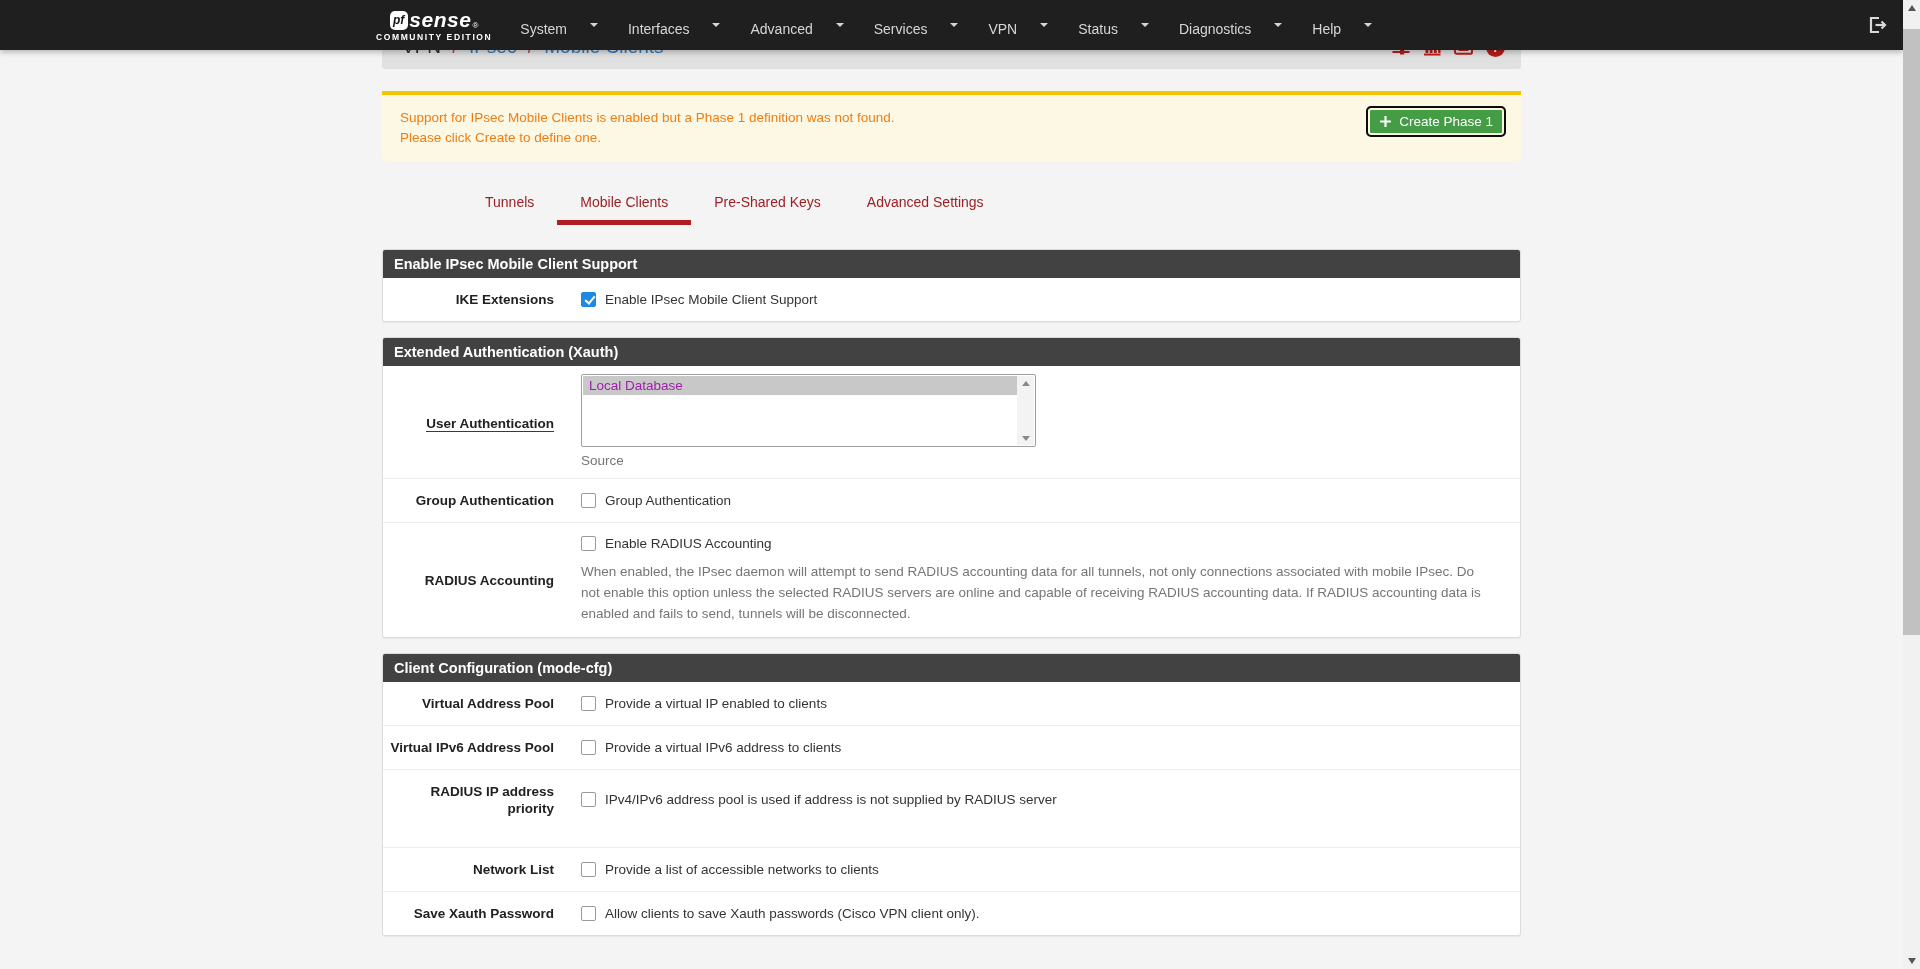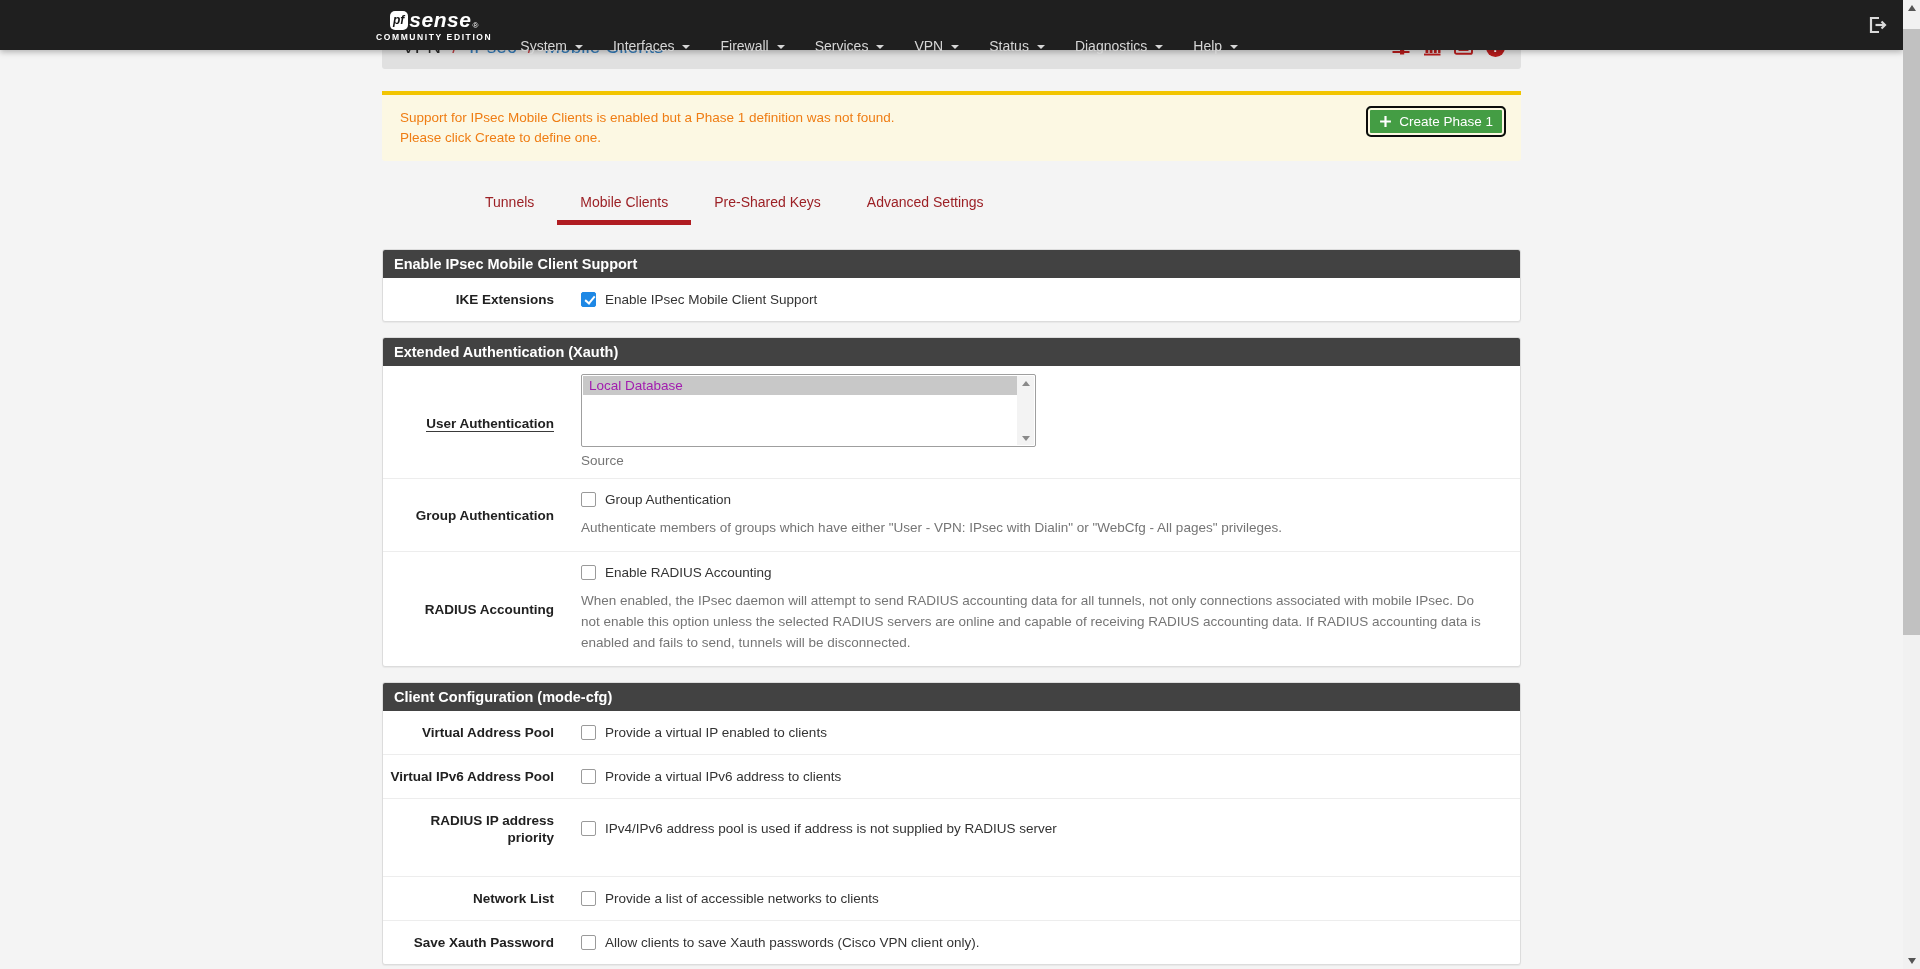--- a/index.html
+++ b/index.html
@@ -11,21 +11,21 @@
   .navbar { position:absolute; top:0; left:0; width:1903px; height:50px; background:#1f1f1f;
             display:flex; align-items:center; box-shadow:0 2px 6px rgba(0,0,0,.28); z-index:10; }
   .logo { display:flex; flex-direction:column; align-items:center; margin-left:376px; cursor:pointer; }
   .logo-row { display:flex; align-items:flex-end; }
   .logo-pf { background:#fff; color:#141414; font-weight:bold; font-style:italic; font-size:12px;
              line-height:1; padding:3px 4px 4px 3px; border-radius:5px; }
   .logo-sense { color:#fff; font-weight:bold; font-style:italic; font-size:21px; line-height:1; margin-left:1px; letter-spacing:.5px; }
   .logo-reg { color:#fff; font-size:8px; align-self:flex-end; margin-left:1px; }
   .logo-edition { color:#fff; font-size:8.5px; font-weight:bold; letter-spacing:1.6px; margin-top:2px; white-space:nowrap; }
   .nav-menus { display:flex; align-items:center; margin-left:13px; height:100%; }
-  .nav-item { color:#d6d6d6; font-size:14px; padding:0 15px; height:100%; display:flex; align-items:center; gap:8px; cursor:pointer; white-space:nowrap;margin-top:42px; }
+  .nav-item { color:#d6d6d6; font-size:14px; padding:0 15px; height:100%; display:flex; gap:23px; cursor:pointer; white-space:nowrap;margin-top:42px; }
   .caret { width:0; height:0; border-left:4px solid transparent; border-right:4px solid transparent; border-top:4px solid #d6d6d6; margin-top:2px; }
   .nav-right { margin-left:auto; margin-right:16px; display:flex; align-items:center; }
   .signout { color:#d9d9d9; cursor:pointer; display:flex; }
 
   
   .content { position:relative; width:1139px; margin-left:382px; }
 
   
   .crumbbar { margin-top:25px; height:44px; background:#e0e0e0; border-radius:3px;
               display:flex; align-items:center; padding:0 16px 0 20px; }
@@ -104,21 +104,21 @@
     <div class="nav-menus">
       <div class="nav-item">
           <span>System</span>
           <span class="caret"></span>
         </div>
       <div class="nav-item">
           <span>Interfaces</span>
           <span class="caret"></span>
         </div>
       <div class="nav-item">
-          <span>Firewall</span>
+          <span>Advanced</span>
           <span class="caret"></span>
         </div>
       <div class="nav-item">
           <span>Services</span>
           <span class="caret"></span>
         </div>
       <div class="nav-item">
           <span>VPN</span>
           <span class="caret"></span>
         </div>
@@ -249,21 +249,20 @@
           </div>
         </div>
 
         <div class="form-row">
           <div class="col-label">Group Authentication</div>
           <div class="col-control">
             <div class="cb-row">
               <span class="checkbox"></span>
               <span class="cb-label">Group Authentication</span>
             </div>
-            <div class="help">Authenticate members of groups which have either "User - VPN: IPsec with Dialin" or "WebCfg - All pages" privileges.</div>
           </div>
         </div>
 
         <div class="form-row">
           <div class="col-label">RADIUS Accounting</div>
           <div class="col-control">
             <div class="cb-row">
               <span class="checkbox"></span>
               <span class="cb-label">Enable RADIUS Accounting</span>
             </div>

